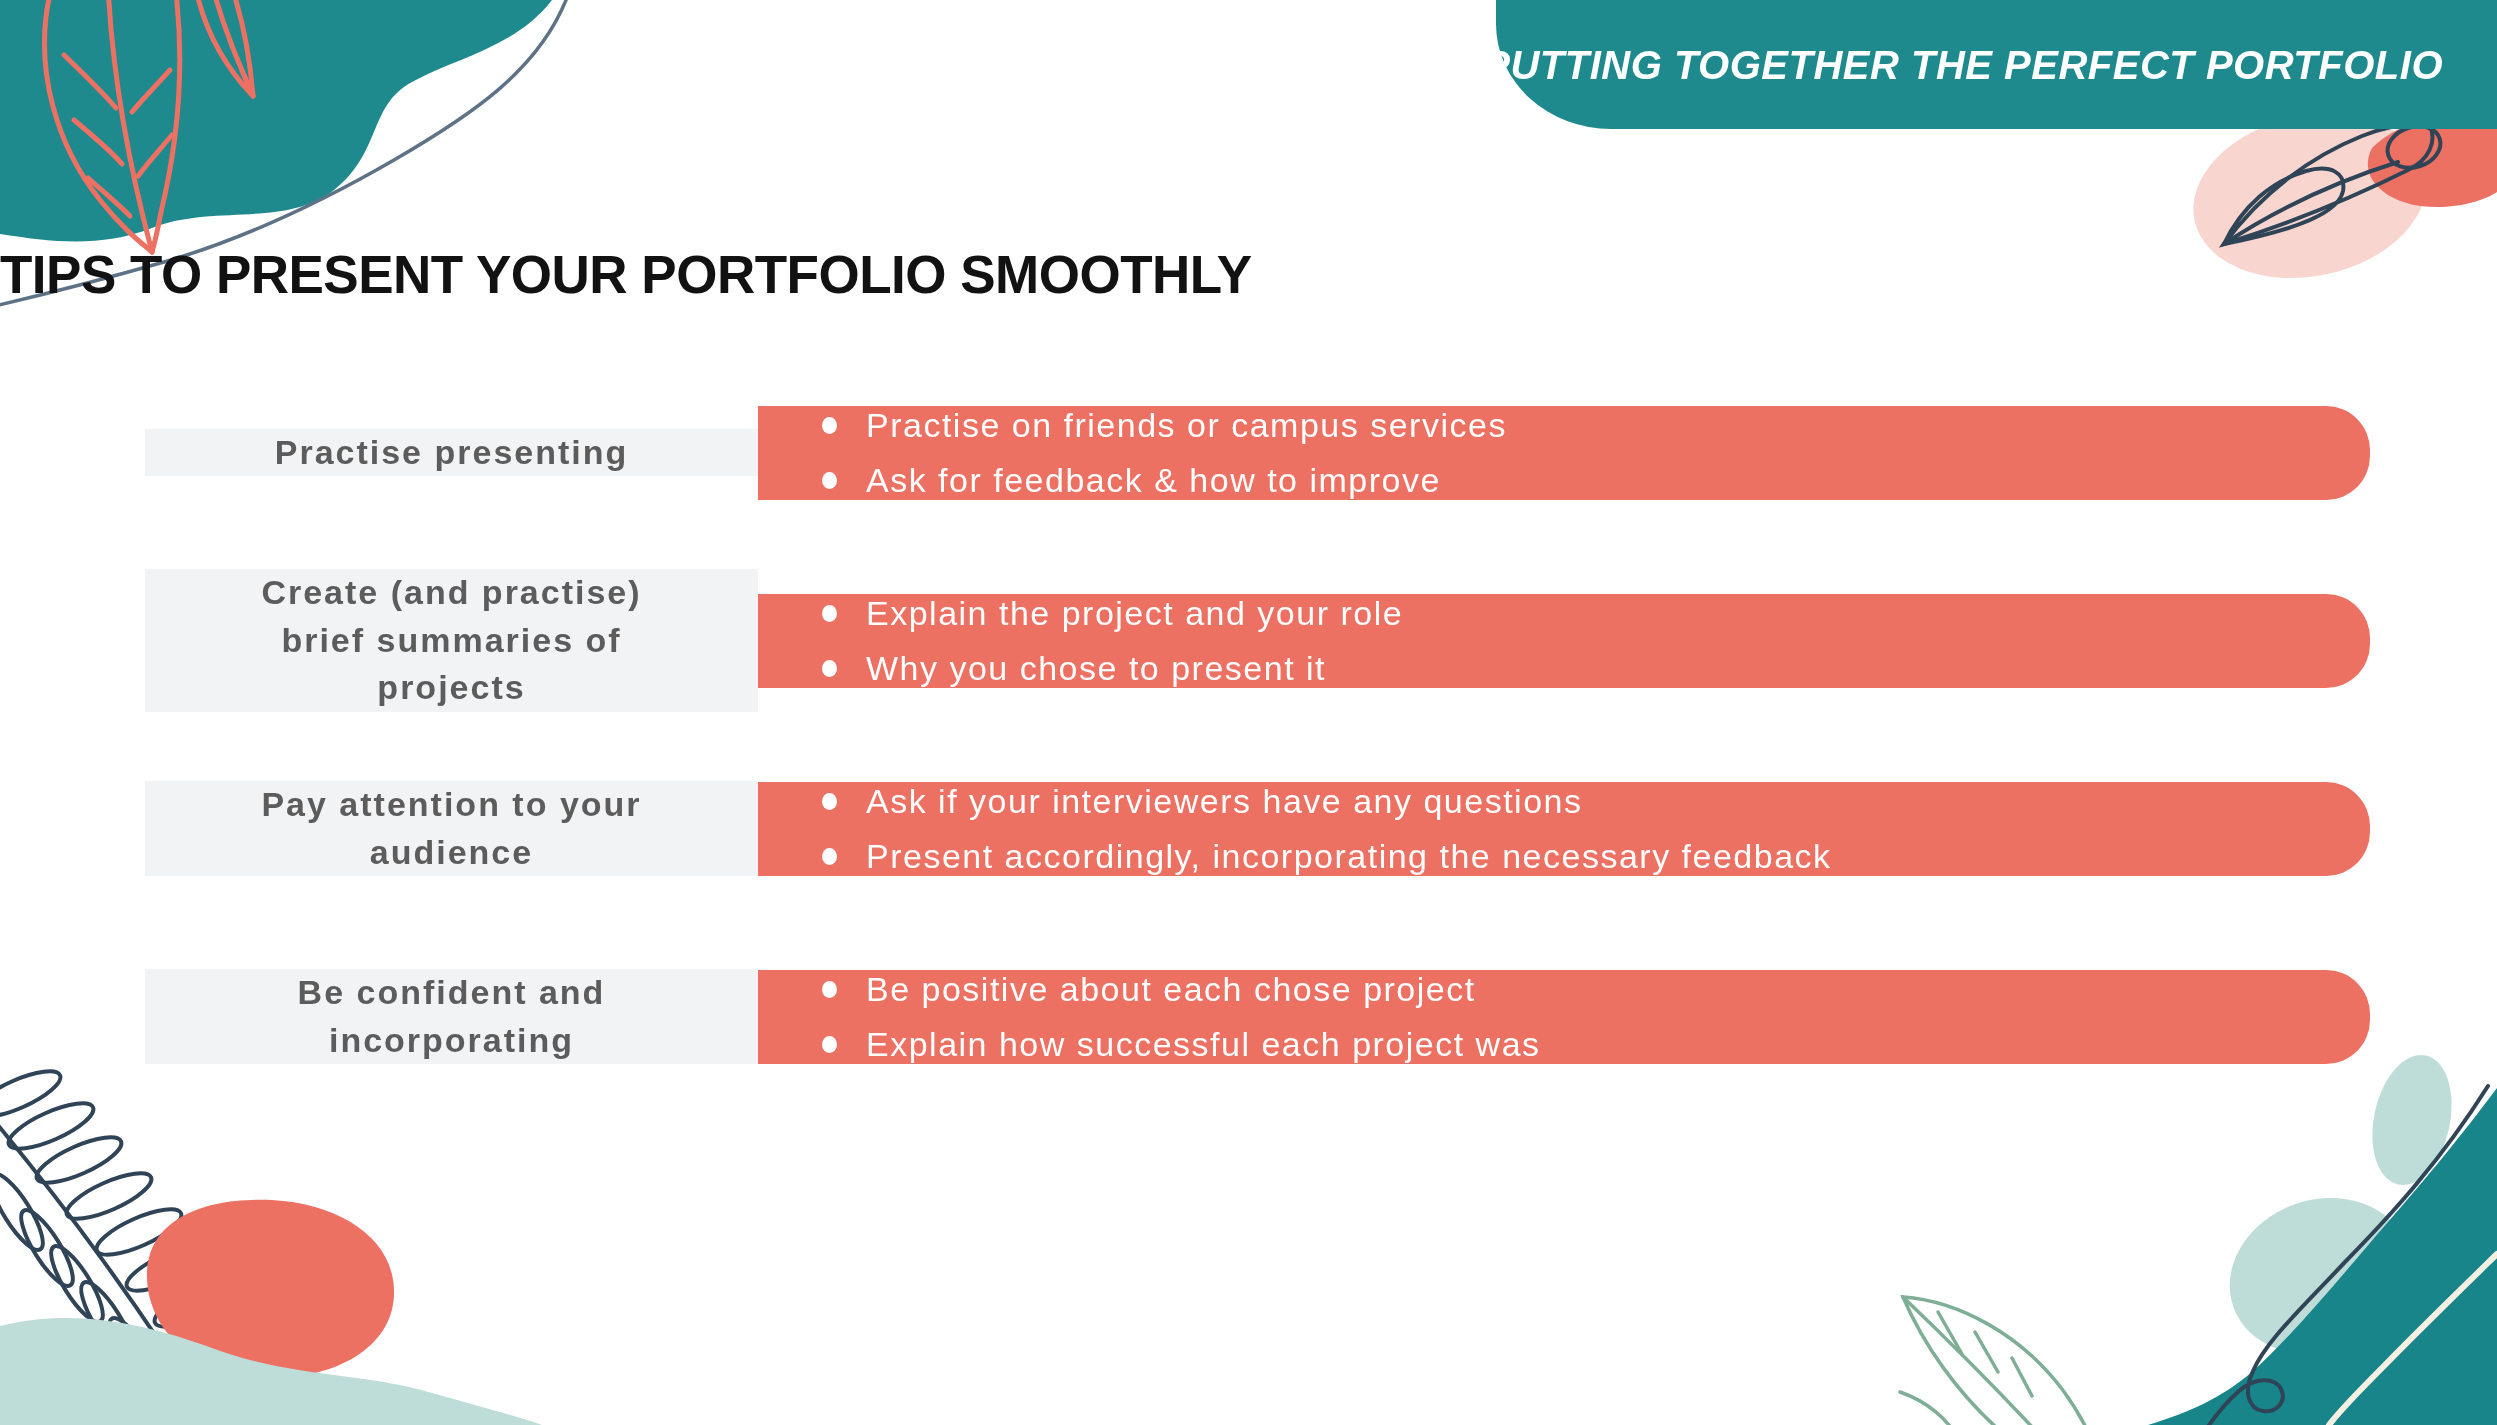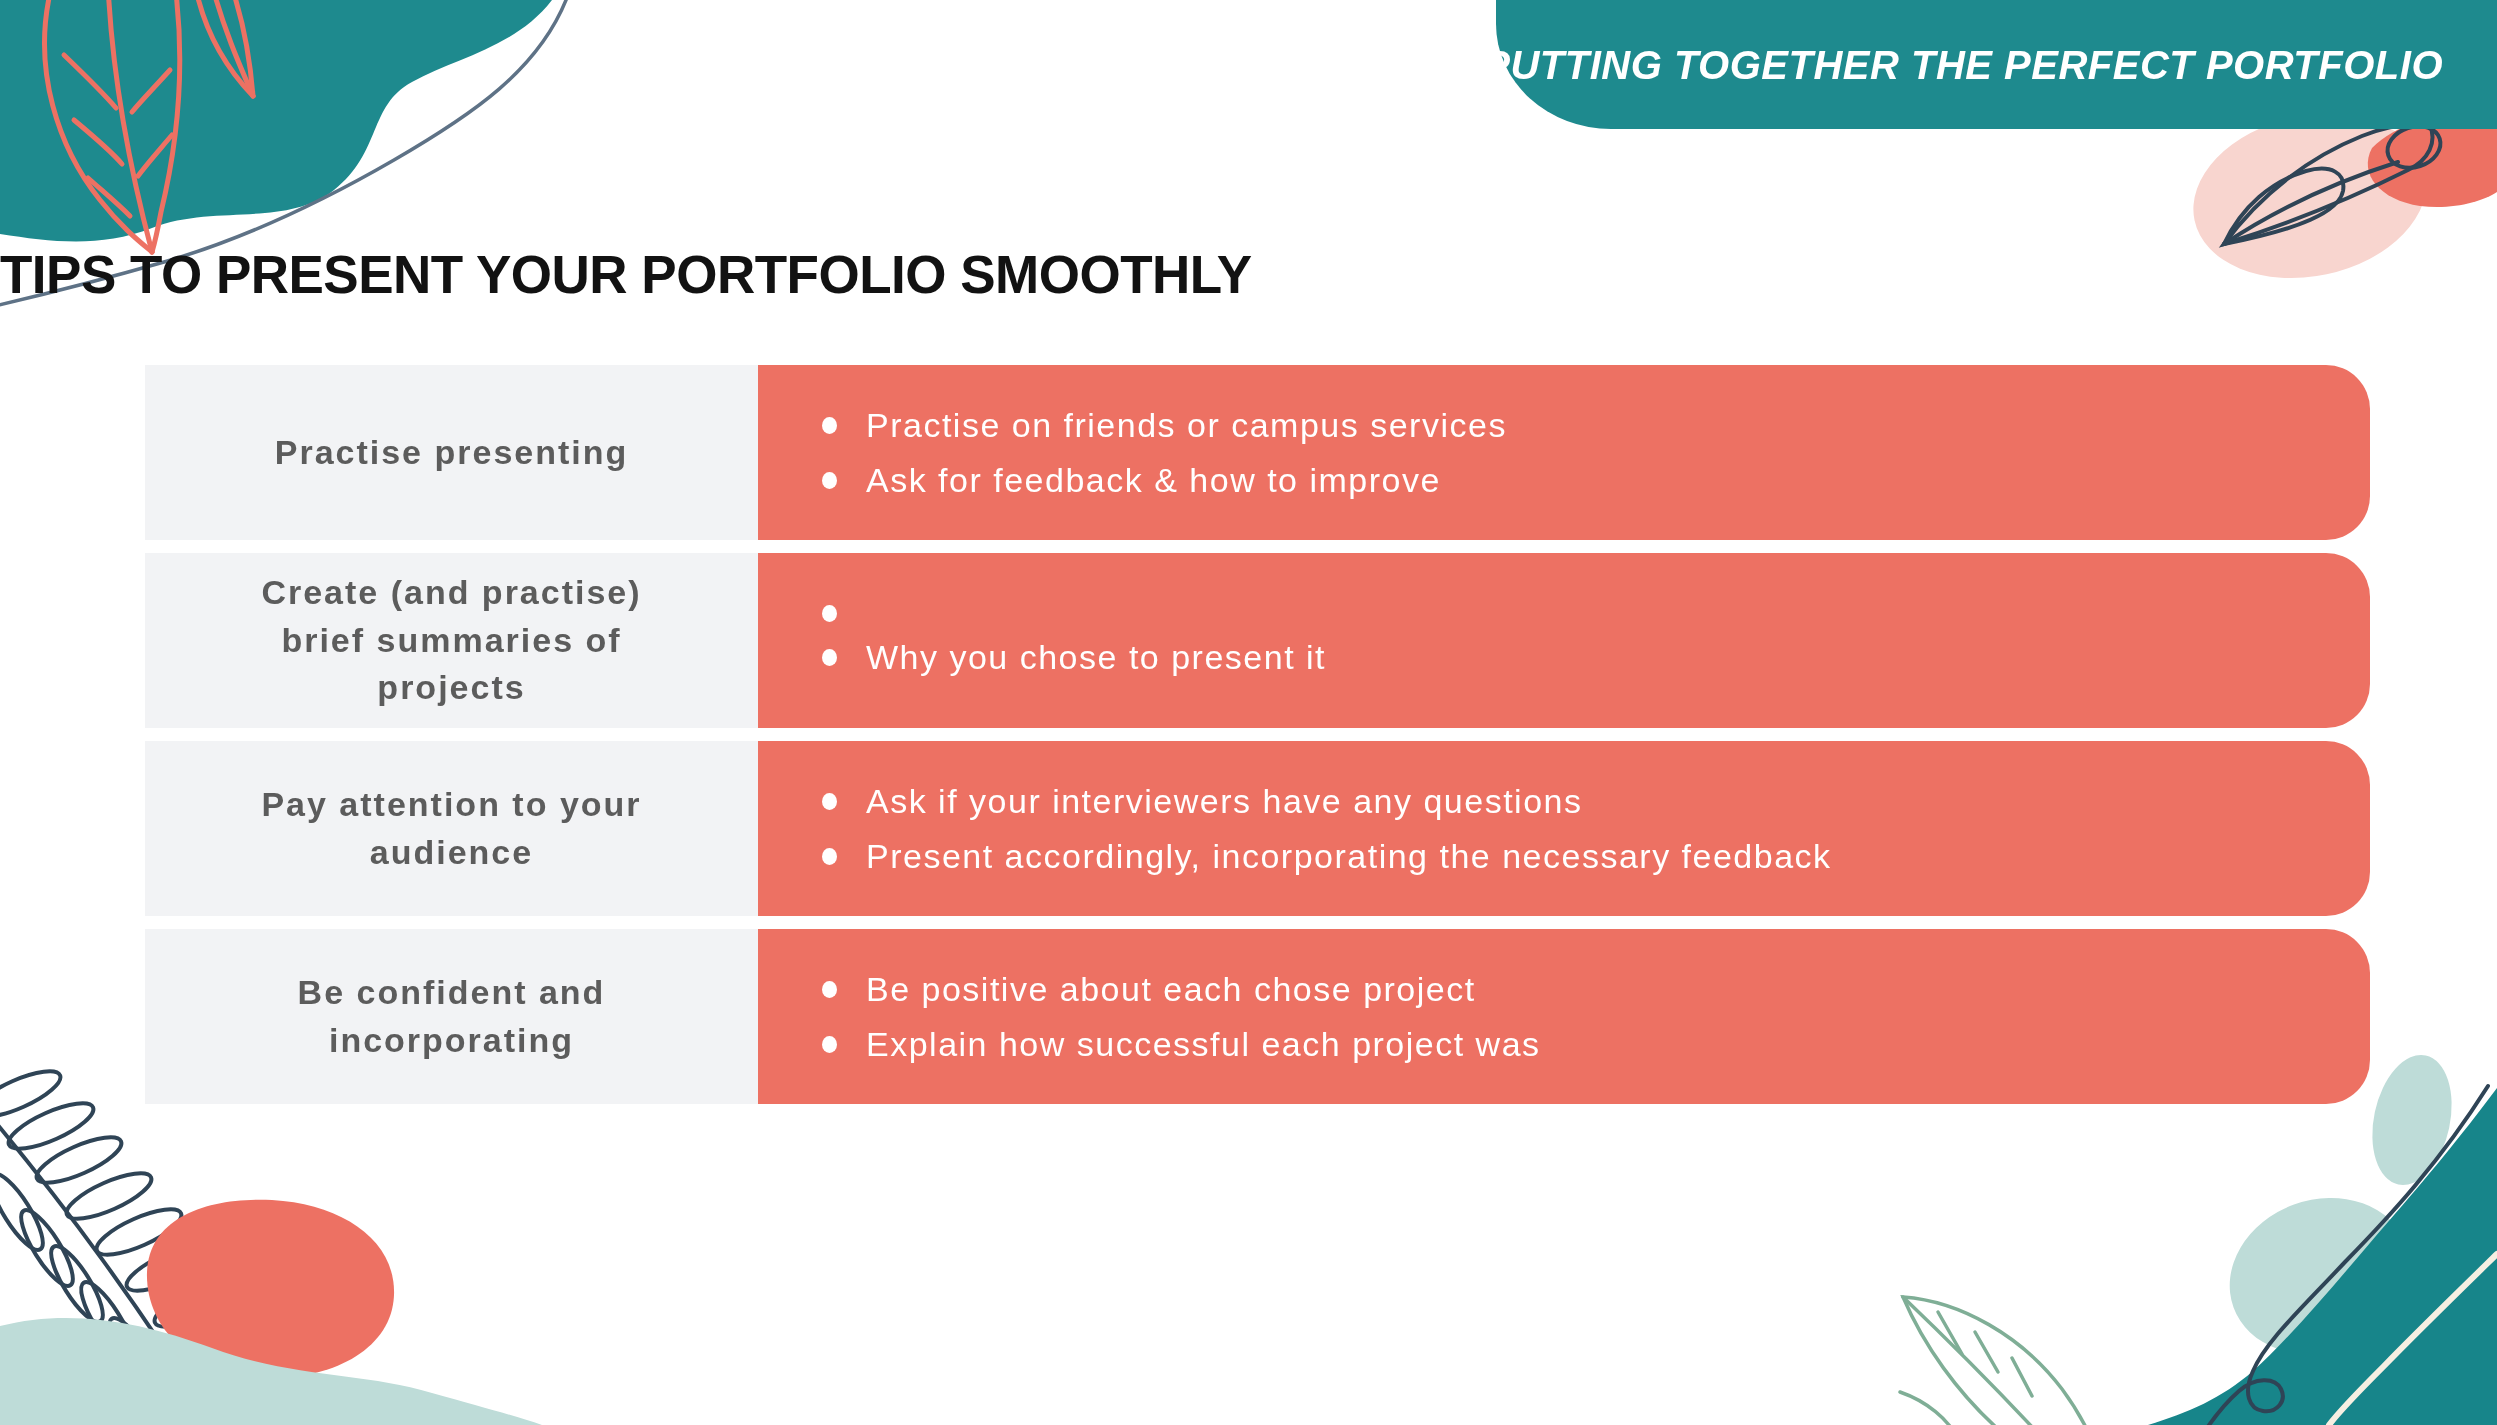--- a/index.html
+++ b/index.html
@@ -37,21 +37,21 @@
     position:absolute;z-index:1;
     top:244px;left:0;width:100%;margin:0;
     text-align:left;
     font-size:53px;font-weight:700;letter-spacing:-0.5px;
     color:var(--title_text,#121212);
   }
   .rows{
     position:absolute;z-index:1;
     left:145px;top:365px;width:2225px;
   }
-  .row{display:flex;height:175px;margin-bottom:13px;}
+  .row{display:flex;height:175px;margin-bottom:13px;align-items:center;}
   .row-label{
     width:613px;flex:none;
     background:var(--gray_box,#F2F3F5);
     display:flex;align-items:center;justify-content:center;
   }
   .row-label span{
     display:block;max-width:455px;text-align:center;
     font-size:34px;font-weight:700;letter-spacing:2px;line-height:1.4;
     color:var(--label_text,#5C5C5C);
   }
@@ -190,20 +190,21 @@
           </div>
         </div>
       </div>
       <div class="row">
         <div class="row-label">
           <span>Create (and practise) brief summaries of projects</span>
         </div>
         <div class="row-content">
           <div class="bullet-line">
             <span class="dot"></span>
+            <span class="bullet-text">Explain the project and your role</span>
           </div>
           <div class="bullet-line">
             <span class="dot"></span>
             <span class="bullet-text">Why you chose to present it</span>
           </div>
         </div>
       </div>
       <div class="row">
         <div class="row-label">
           <span>Pay attention to your audience</span>

